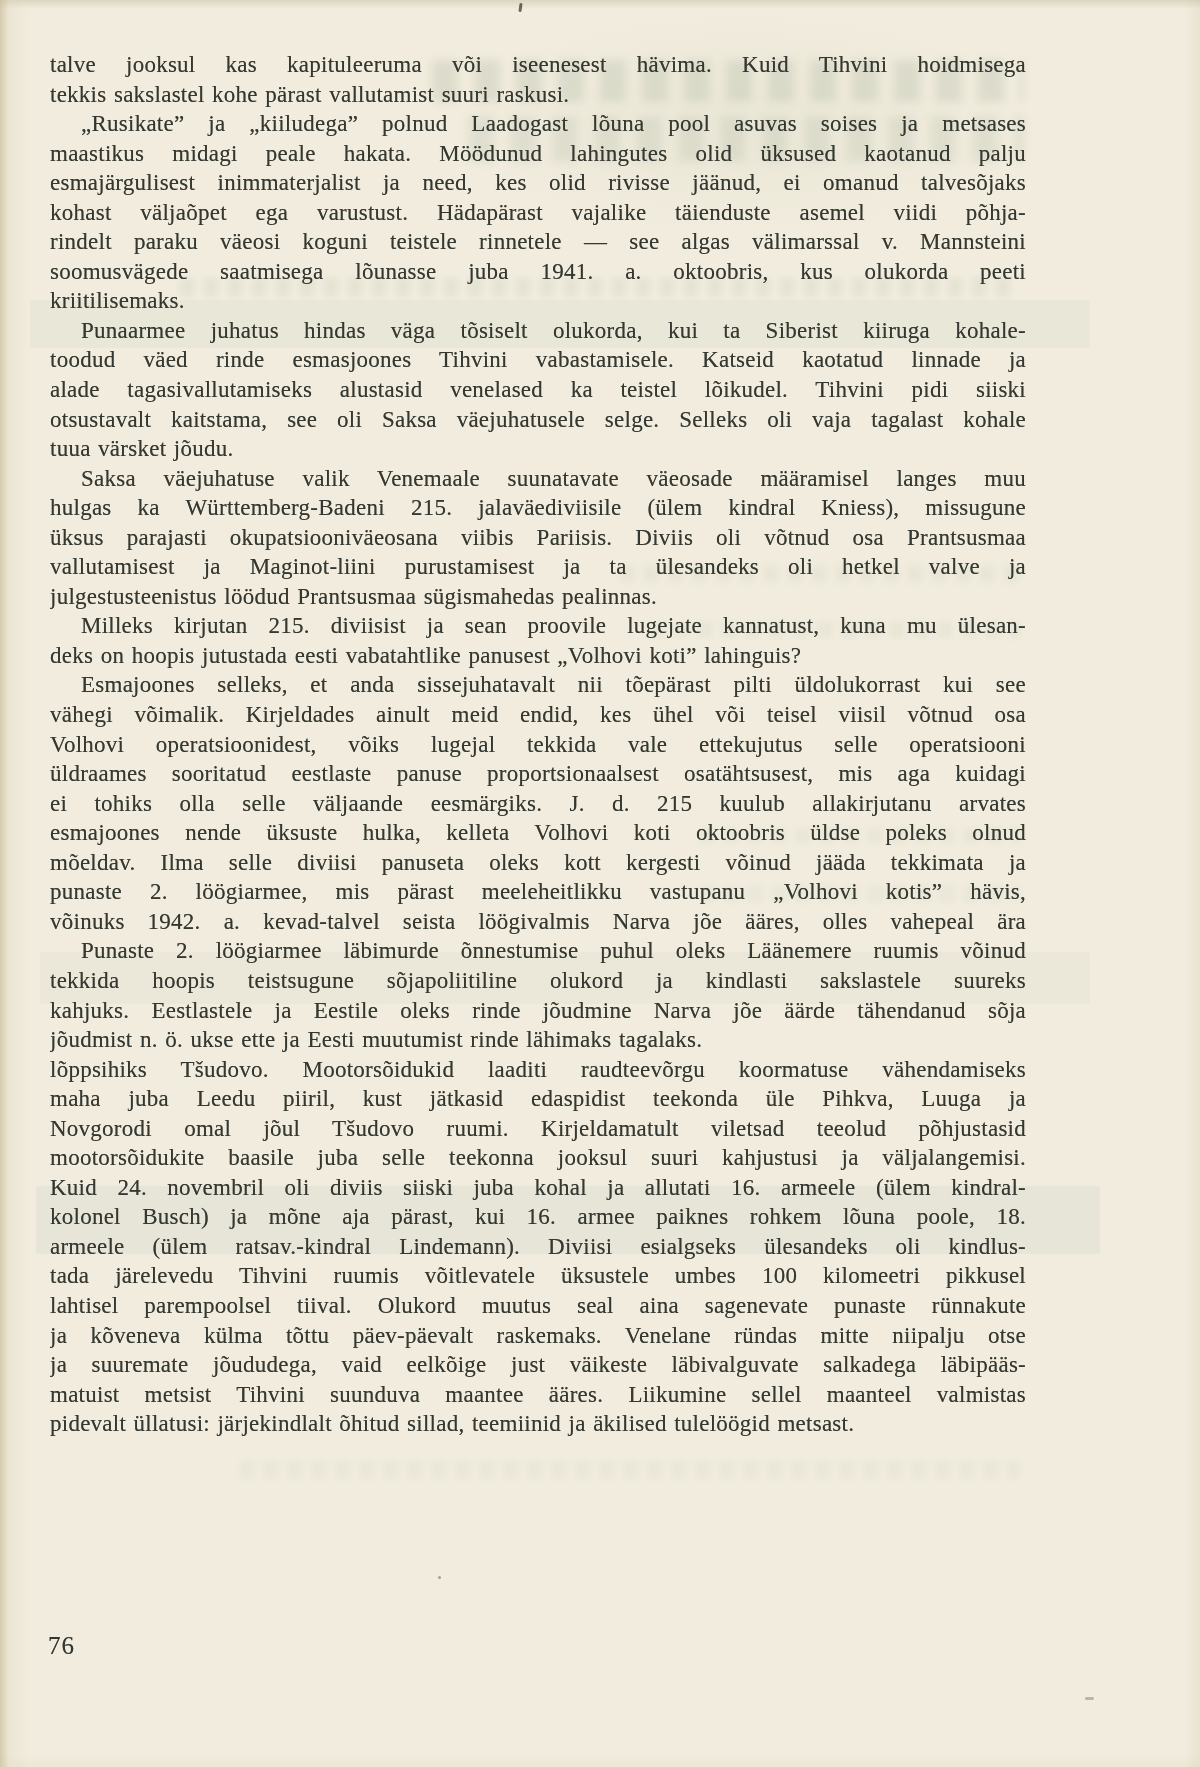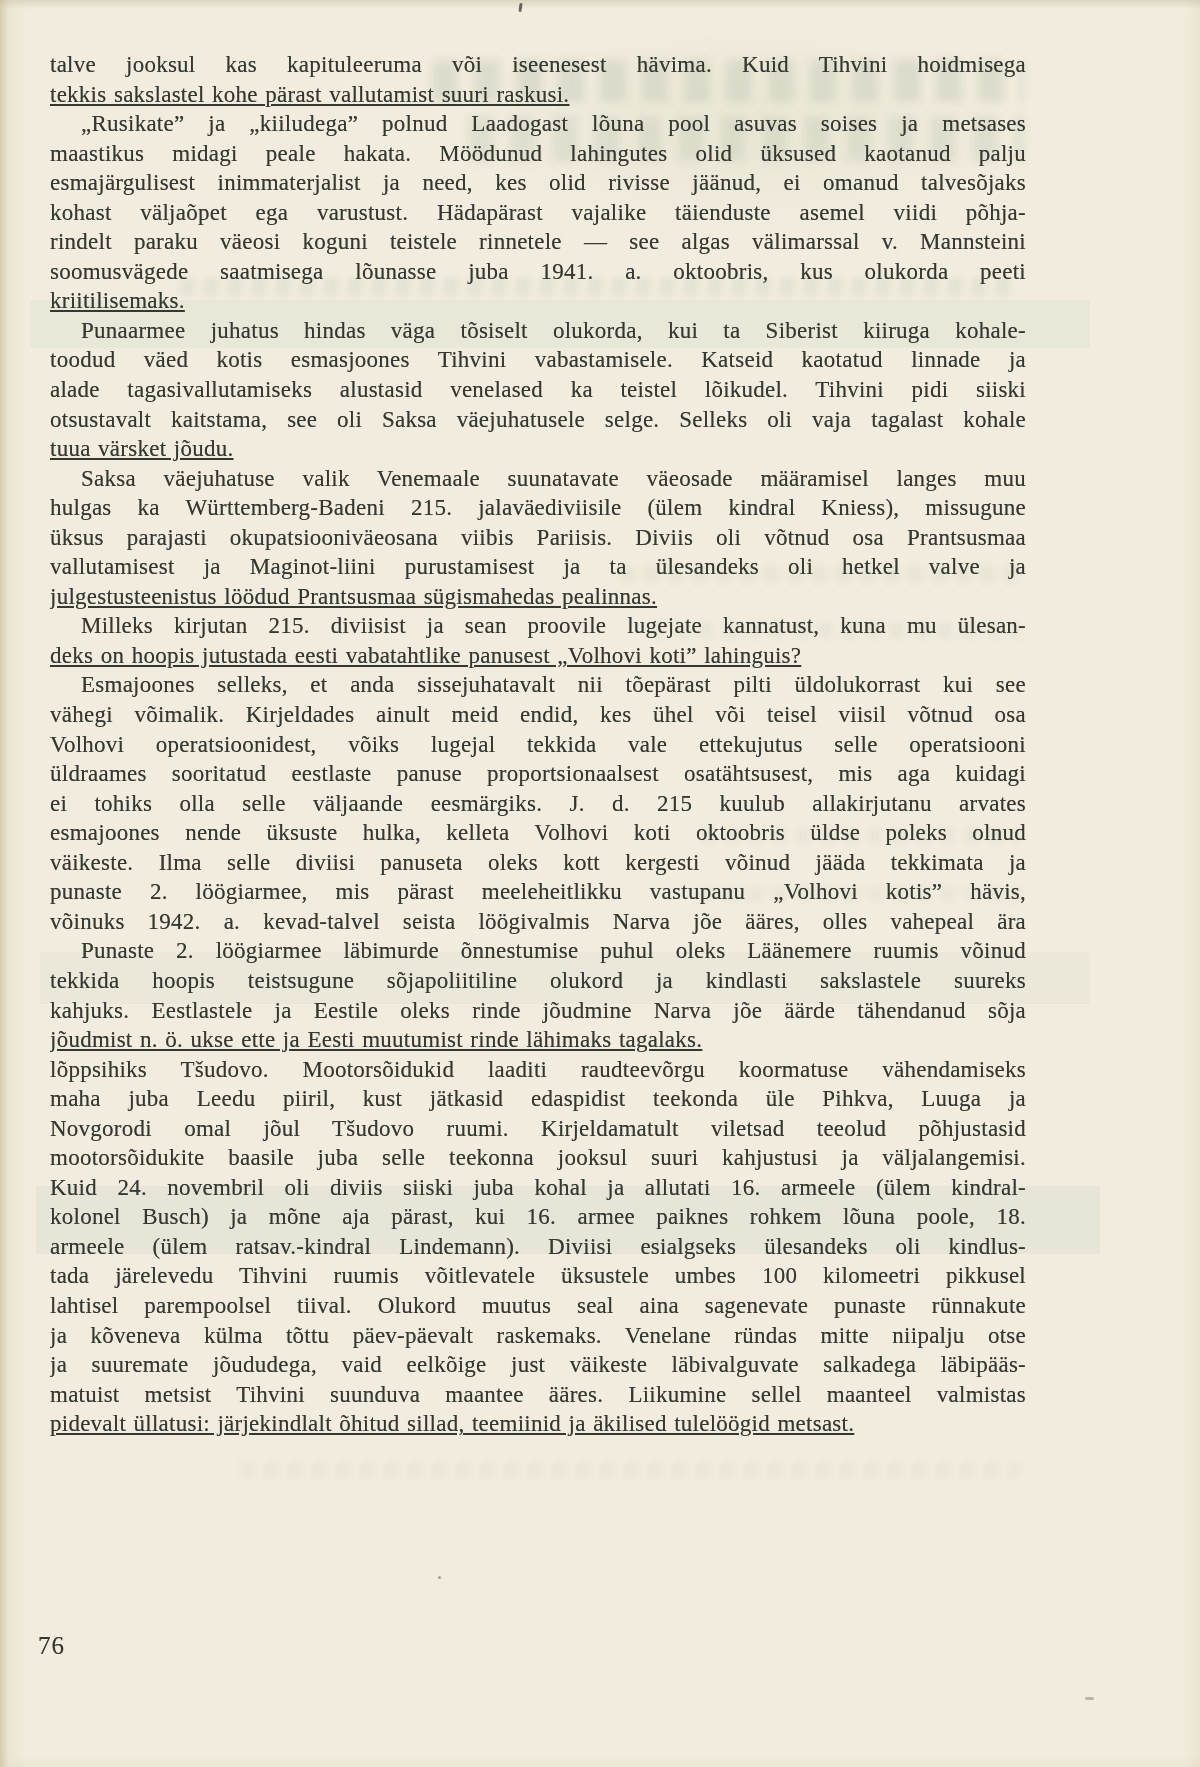--- a/index.html
+++ b/index.html
@@ -52,25 +52,25 @@
     letter-spacing:.25px;
     word-spacing:1.5px;
     text-shadow:0 0 .5px rgba(52,56,49,.55);
   }
   .line{
     text-align:justify;
     text-align-last:justify;
     height:var(--lh);
     overflow:hidden;
   }
-  .line.last{text-align-last:left;text-decoration:underline;}
+  .line.last{text-align-last:left;}
   .line.indent{text-indent:31px;}
   .page-number{
     position:absolute;
-    left:38px;top:1632px;
+    left:48px;top:1632px;
     font-size:25px;
     letter-spacing:1px;
     text-shadow:0 0 .5px rgba(52,56,49,.55);
   }
   .speck{
     position:absolute;background:rgba(60,60,50,.75);
     pointer-events:none;
   }
   .speck.s1{left:519px;top:3px;width:3px;height:9px;transform:rotate(8deg);border-radius:2px;}
   .speck.s2{left:1085px;top:1697px;width:9px;height:3px;background:rgba(120,115,100,.45);border-radius:2px;}
@@ -105,38 +105,38 @@
       <div class="line">talve jooksul kas kapituleeruma või iseenesest hävima. Kuid Tihvini hoidmisega</div>
       <div class="line last">tekkis sakslastel kohe pärast vallutamist suuri raskusi.</div>
       <div class="line indent">„Rusikate” ja „kiiludega” polnud Laadogast lõuna pool asuvas soises ja metsases</div>
       <div class="line">maastikus midagi peale hakata. Möödunud lahingutes olid üksused kaotanud palju</div>
       <div class="line">esmajärgulisest inimmaterjalist ja need, kes olid rivisse jäänud, ei omanud talvesõjaks</div>
       <div class="line">kohast väljaõpet ega varustust. Hädapärast vajalike täienduste asemel viidi põhja-</div>
       <div class="line">rindelt paraku väeosi koguni teistele rinnetele — see algas välimarssal v. Mannsteini</div>
       <div class="line">soomusvägede saatmisega lõunasse juba 1941. a. oktoobris, kus olukorda peeti</div>
       <div class="line last">kriitilisemaks.</div>
       <div class="line indent">Punaarmee juhatus hindas väga tõsiselt olukorda, kui ta Siberist kiiruga kohale-</div>
-      <div class="line">toodud väed kotis esmasjoones Tihvini vabastamisele. Katseid kaotatud linnade ja</div>
+      <div class="line">toodud väed rinde esmasjoones Tihvini vabastamisele. Katseid kaotatud linnade ja</div>
       <div class="line">alade tagasivallutamiseks alustasid venelased ka teistel lõikudel. Tihvini pidi siiski</div>
       <div class="line">otsustavalt kaitstama, see oli Saksa väejuhatusele selge. Selleks oli vaja tagalast kohale</div>
       <div class="line last">tuua värsket jõudu.</div>
       <div class="line indent">Saksa väejuhatuse valik Venemaale suunatavate väeosade määramisel langes muu</div>
       <div class="line">hulgas ka Württemberg-Badeni 215. jalaväediviisile (ülem kindral Kniess), missugune</div>
       <div class="line">üksus parajasti okupatsiooniväeosana viibis Pariisis. Diviis oli võtnud osa Prantsusmaa</div>
       <div class="line">vallutamisest ja Maginot-liini purustamisest ja ta ülesandeks oli hetkel valve ja</div>
       <div class="line last">julgestusteenistus löödud Prantsusmaa sügismahedas pealinnas.</div>
       <div class="line indent">Milleks kirjutan 215. diviisist ja sean proovile lugejate kannatust, kuna mu ülesan-</div>
       <div class="line last">deks on hoopis jutustada eesti vabatahtlike panusest „Volhovi koti” lahinguis?</div>
       <div class="line indent">Esmajoones selleks, et anda sissejuhatavalt nii tõepärast pilti üldolukorrast kui see</div>
       <div class="line">vähegi võimalik. Kirjeldades ainult meid endid, kes ühel või teisel viisil võtnud osa</div>
       <div class="line">Volhovi operatsioonidest, võiks lugejal tekkida vale ettekujutus selle operatsiooni</div>
       <div class="line">üldraames sooritatud eestlaste panuse proportsionaalsest osatähtsusest, mis aga kuidagi</div>
       <div class="line">ei tohiks olla selle väljaande eesmärgiks. J. d. 215 kuulub allakirjutanu arvates</div>
       <div class="line">esmajoones nende üksuste hulka, kelleta Volhovi koti oktoobris üldse poleks olnud</div>
-      <div class="line">väikeste. Ilma selle diviisi panuseta oleks kott kergesti võinud jääda tekkimata ja</div>
+      <div class="line">mõeldav. Ilma selle diviisi panuseta oleks kott kergesti võinud jääda tekkimata ja</div>
       <div class="line">punaste 2. löögiarmee, mis pärast meeleheitlikku vastupanu „Volhovi kotis” hävis,</div>
       <div class="line">võinuks 1942. a. kevad-talvel seista löögivalmis Narva jõe ääres, olles vahepeal ära</div>
       <div class="line indent">Punaste 2. löögiarmee läbimurde õnnestumise puhul oleks Läänemere ruumis võinud</div>
       <div class="line">tekkida hoopis teistsugune sõjapoliitiline olukord ja kindlasti sakslastele suureks</div>
       <div class="line">kahjuks. Eestlastele ja Eestile oleks rinde jõudmine Narva jõe äärde tähendanud sõja</div>
       <div class="line last">jõudmist n. ö. ukse ette ja Eesti muutumist rinde lähimaks tagalaks.</div>
       <div class="line">lõppsihiks Tšudovo. Mootorsõidukid laaditi raudteevõrgu koormatuse vähendamiseks</div>
       <div class="line">maha juba Leedu piiril, kust jätkasid edaspidist teekonda üle Pihkva, Luuga ja</div>
       <div class="line">Novgorodi omal jõul Tšudovo ruumi. Kirjeldamatult viletsad teeolud põhjustasid</div>
       <div class="line">mootorsõidukite baasile juba selle teekonna jooksul suuri kahjustusi ja väljalangemisi.</div>

